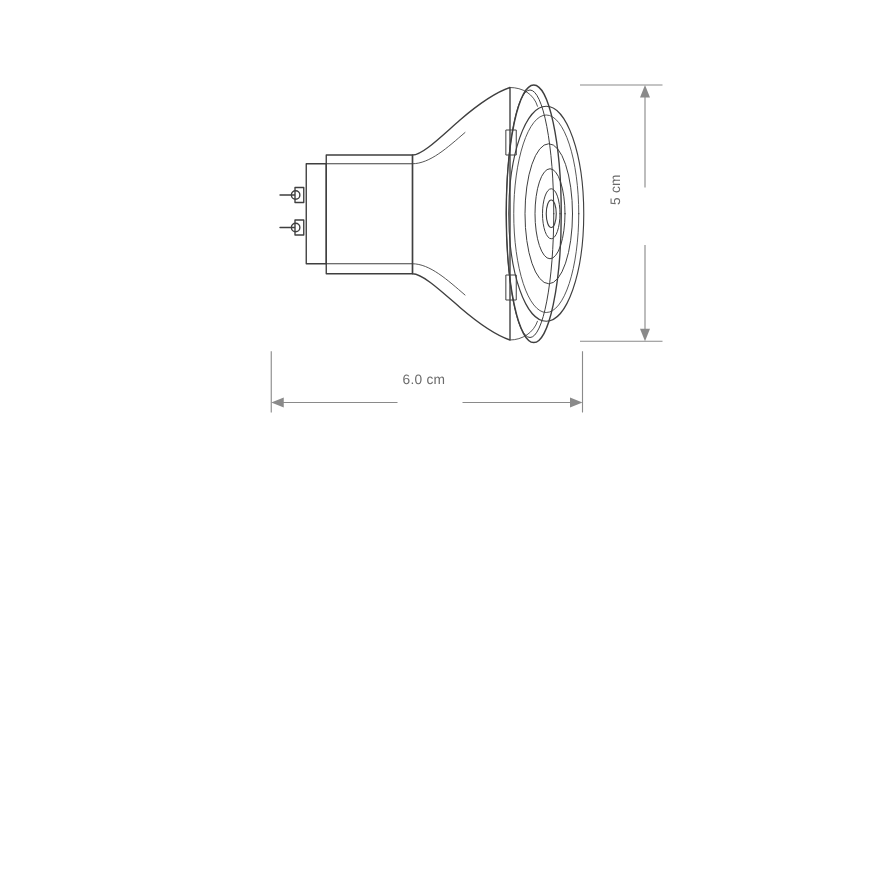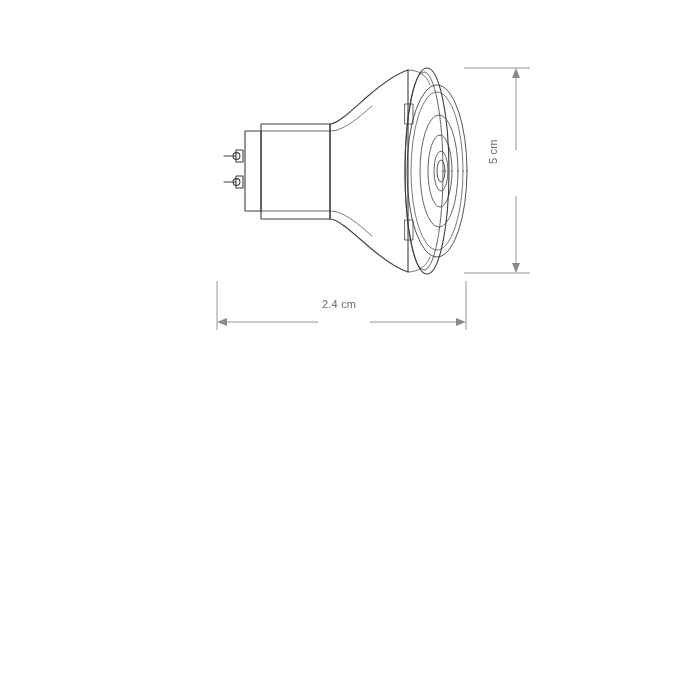--- a/index.html
+++ b/index.html
@@ -106,15 +106,15 @@
       <line x1="217" y1="281" x2="217" y2="330"></line>
       <line x1="466" y1="281" x2="466" y2="330"></line>
       <line x1="223" y1="322" x2="318" y2="322"></line>
       <line x1="370" y1="322" x2="460" y2="322"></line>
       <polygon points="217,322 227,318 227,326" stroke="none"></polygon>
       <polygon points="466,322 456,318 456,326" stroke="none"></polygon>
     </g>
   </g>
 </svg>
 
-<div class="dim-label" id="width-label">2.4 cm</div>
+<div class="dim-label" id="width-label">6.0 cm</div>
 
 <div class="dim-label" id="height-label">5 cm</div>
 
 </body></html>

